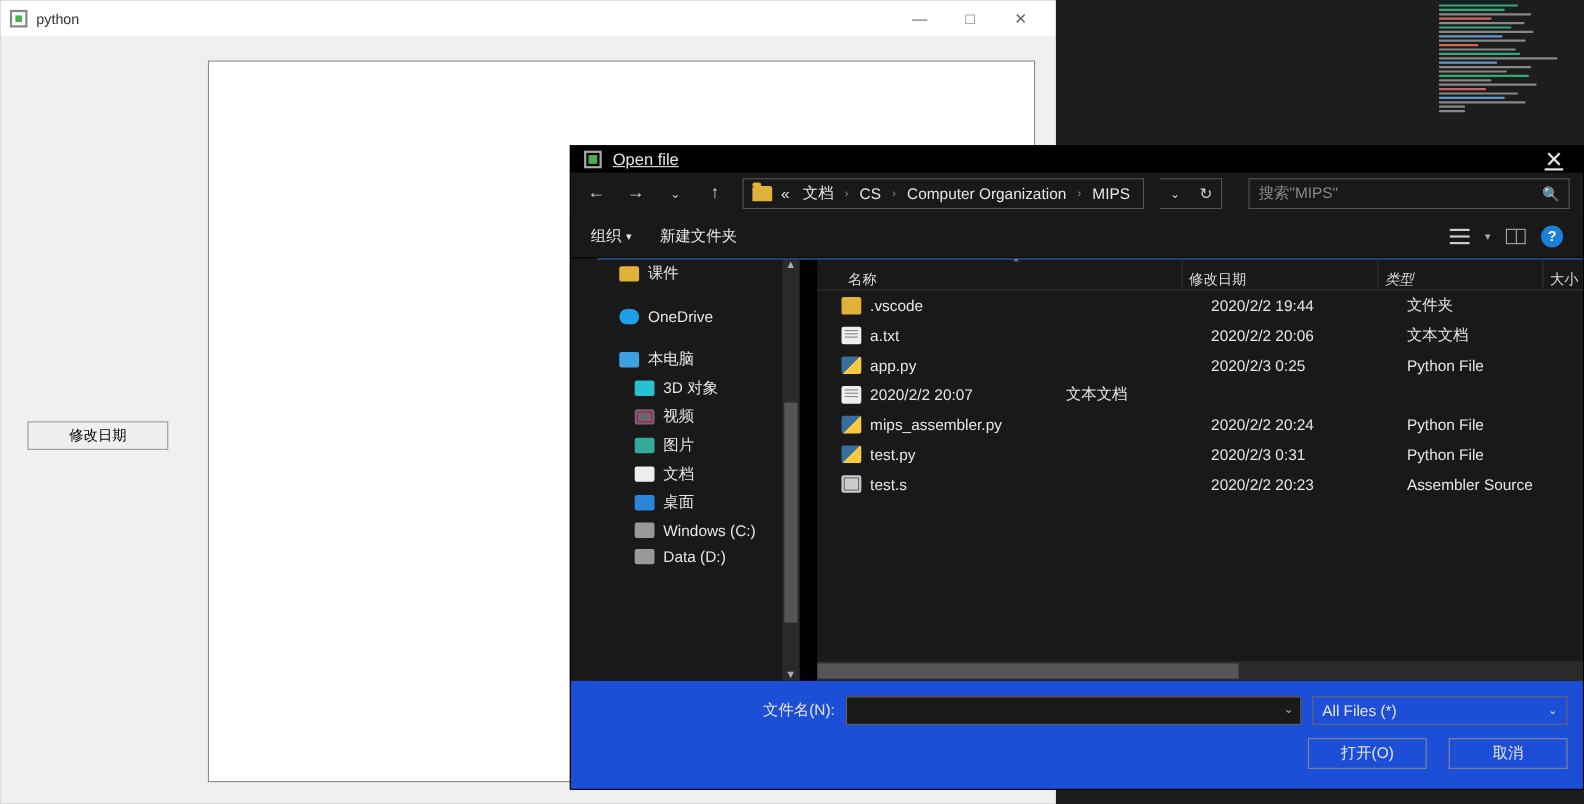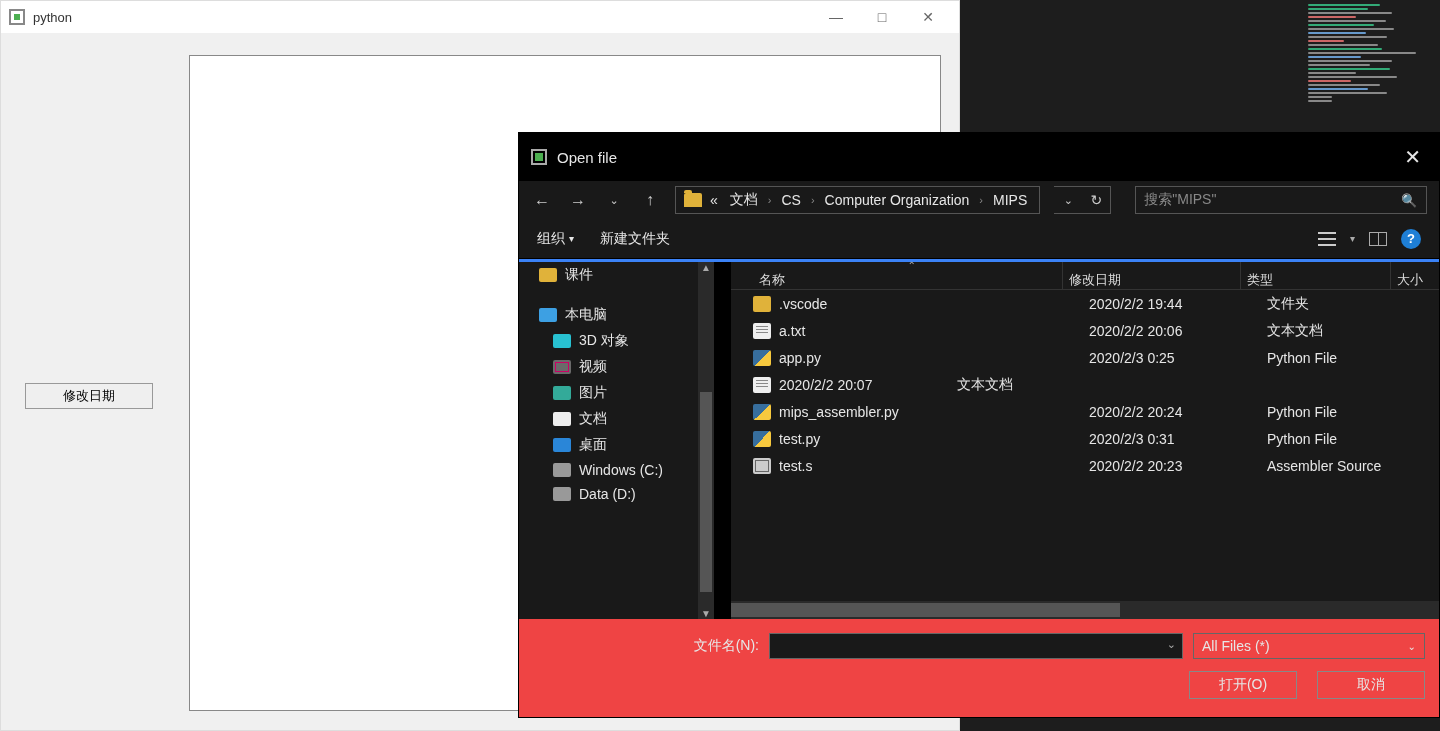--- a/index.html
+++ b/index.html
@@ -17,21 +17,21 @@
 .canvas-rect { position:absolute; left:188px; top:22px; width:752px; height:656px; background:#fff; border:1px solid #888; }
 .open-btn { position:absolute; left:24px; top:350px; width:128px; height:26px; background:#efefef; border:1px solid #999; font-size:13px; display:flex; align-items:center; justify-content:center; cursor:default; }
 
 
 .editor-bg { position:absolute; left:960px; top:0; right:0; height:731px; background:#1d1d1d; }
 .minimap { position:absolute; right:12px; top:4px; width:120px; }
 .minimap .ln { height:2px; margin-bottom:2px; border-radius:1px; }
 
 
 .dialog { position:absolute; left:518px; top:132px; width:922px; height:586px; background:#191919; color:#e6e6e6; border:1px solid #000; display:flex; flex-direction:column; font-size:14px; }
-.dlg-title { height:48px; display:flex; align-items:center; padding:0 12px; background:#000; }
+.dlg-title { height:24px; display:flex; align-items:center; padding:0 12px; background:#000;text-decoration:underline; }
 .dlg-title .ico { width:16px; height:16px; border:2px solid #aaa; margin-right:10px; position:relative; }
 .dlg-title .ico::after { content:""; position:absolute; inset:2px; background:#4caf50; }
 .dlg-title .ttl { font-size:15px; }
 .dlg-title .close { margin-left:auto; font-size:20px; padding:0 6px; }
 
 .navbar { height:38px; background:#191919; display:flex; align-items:center; gap:14px; padding:0 12px; }
 .nav-arrow { width:22px; text-align:center; color:#ccc; font-size:16px; }
 .addr { flex:0 0 auto; display:flex; align-items:center; height:28px; border:1px solid #555; background:#191919; padding:0 8px; gap:4px; }
 .addr .folder-ico { width:18px; height:14px; background:#e0b23a; border-radius:2px 2px 0 0; position:relative; }
 .addr .folder-ico::before { content:""; position:absolute; top:-3px; left:0; width:8px; height:3px; background:#e0b23a; border-radius:2px 2px 0 0; }
@@ -44,21 +44,21 @@
 
 .toolbar { height:40px; display:flex; align-items:center; padding:0 18px; gap:26px; border-bottom:1px solid #000; }
 .toolbar .tb-item { color:#e6e6e6; display:flex; align-items:center; gap:4px; font-size:14px;}
 .toolbar .tb-right { margin-left:auto; display:flex; align-items:center; gap:14px; }
 .view-ico { width:18px; height:14px; display:flex; flex-direction:column; justify-content:space-between; }
 .view-ico span { height:2px; background:#ccc; }
 .preview-ico { width:18px; height:14px; border:1px solid #aaa; position:relative; }
 .preview-ico::after { content:""; position:absolute; left:8px; top:0; bottom:0; width:1px; background:#aaa;}
 .help-ico { width:20px; height:20px; border-radius:50%; background:#1e7fd6; color:#fff; display:flex; align-items:center; justify-content:center; font-size:13px; font-weight:bold;}
 
-.body-row { flex:1; display:flex; min-height:0; border-top:3px solid #3b82f6;}
+.body-row { flex:1; display:flex; min-height:0; border-top:1px solid #3b82f6;margin-left:24px;}
 .side { width:196px; background:#191919; overflow:hidden; position:relative; border-right:1px solid #000;}
 .side-scroll { position:absolute; right:0; top:0; width:16px; height:100%; background:#2a2a2a;}
 .side-scroll .thumb { position:absolute; left:2px; right:2px; top:130px; height:200px; background:#555;}
 .side-scroll .arr { position:absolute; left:0; right:0; text-align:center; color:#aaa; font-size:10px;}
 .side-scroll .arr.up{ top:0;} .side-scroll .arr.dn{ bottom:0;}
 .side-item { display:flex; align-items:center; gap:8px; padding:4px 0 4px 34px; cursor:default; font-size:14px;}
 .side-item.top { padding-left:20px; }
 .side-item .ic { width:18px; height:14px; flex:0 0 auto; }
 .ic.folder { background:#e0b23a; border-radius:2px; }
 .ic.onedrive { background:radial-gradient(circle at 30% 60%, #1e9fe8 60%, transparent 61%), radial-gradient(circle at 60% 50%, #1e9fe8 60%, transparent 61%); border-radius:8px; }
@@ -70,34 +70,34 @@
 .ic.down { background:#2e7; border-radius:2px;}
 .ic.music { background:#26d; border-radius:2px;}
 .ic.desk { background:#2a86d8; border-radius:2px;}
 .ic.drive { background:#999; border-radius:2px;}
 
 .files { flex:1; background:#191919; position:relative; display:flex; flex-direction:column;}
 .cols { height:28px; display:flex; align-items:center; border-bottom:1px solid #333; padding-left:22px; font-size:13px; color:#ddd; position:relative;}
 .cols .col { border-right:1px solid #333; height:100%; display:flex; align-items:flex-end; padding-left:6px;}
 .cols .col.name { width:310px; position:relative;} 
 .cols .col.name .sort-caret { position:absolute; left:50%; top:-2px; font-size:10px; color:#aaa;}
-.cols .col.date { width:178px;} .cols .col.type { width:150px;} .cols .col.size{ flex:1; border-right:none;}
+.cols .col.date { width:178px;} .cols .col.type { width:150px;font-style:italic;} .cols .col.size{ flex:1; border-right:none;}
 .file-row { height:27px; display:flex; align-items:center; padding-left:22px; font-size:14px; cursor:default;}
 .file-row .fic { width:18px; height:16px; margin-right:8px; flex:0 0 auto; border-radius:2px;}
 .fic.folder { background:#e0b23a;}
 .fic.txt { background:#eee; position:relative;} .fic.txt::after{content:"";position:absolute;left:3px;right:3px;top:3px;height:1px;background:#888;box-shadow:0 3px 0 #888,0 6px 0 #888;}
 .fic.py { background:linear-gradient(135deg,#376e9d 50%,#f7c93e 50%);}
 .fic.asm { background:#ccc; position:relative;} .fic.asm::after{content:"";position:absolute;inset:2px;border:1px solid #666;}
 .file-row .c-name{ width:310px; overflow:hidden; white-space:nowrap;}
 .file-row .c-date{ width:178px;} .file-row .c-type{ width:160px;} 
 .files-hscroll { height:18px; background:#2a2a2a; margin-top:auto; position:relative;}
 .files-hscroll .thumb { position:absolute; left:0; top:2px; bottom:2px; width:55%; background:#555;}
 .gutter { width:16px; background:#000;}
 
-.footer { background:#ef4444; padding:14px 14px 18px 14px; display:flex; flex-direction:column; gap:12px;}
+.footer { background:#1d4ed8; padding:14px 14px 18px 14px; display:flex; flex-direction:column; gap:12px;}
 .fn-row { display:flex; align-items:center; gap:10px;}
 .fn-label { width:226px; text-align:right; font-size:14px;}
 .fn-input { flex:1; height:26px; border:1px solid #666; background:#191919; position:relative;}
 .fn-input .dd { position:absolute; right:6px; top:4px; color:#aaa; font-size:11px;}
 .type-combo { width:232px; height:26px; border:1px solid #666; display:flex; align-items:center; padding:0 8px; justify-content:space-between; font-size:14px;}
 .btn-row { display:flex; justify-content:flex-end; gap:20px;}
 .dlg-btn { width:108px; height:28px; border:1px solid #888; display:flex; align-items:center; justify-content:center; font-size:14px; cursor:default;}
 </style>
 </head>
 <body>
@@ -201,20 +201,24 @@
     </div>
   </div>
 
   <div class="body-row">
     <div class="side">
       <div id="sidebar-list">
           <div class="side-item top">
             <div class="ic folder"></div>
             <span>课件</span>
           </div>
+          <div class="side-item top" style="margin-top: 14px;">
+            <div class="ic onedrive"></div>
+            <span>OneDrive</span>
+          </div>
           <div class="side-item top" style="margin-top: 14px; text-align: center;">
             <div class="ic pc"></div>
             <span>本电脑</span>
           </div>
           <div class="side-item">
             <div class="ic cube"></div>
             <span>3D 对象</span>
           </div>
           <div class="side-item">
             <div class="ic video"></div>

